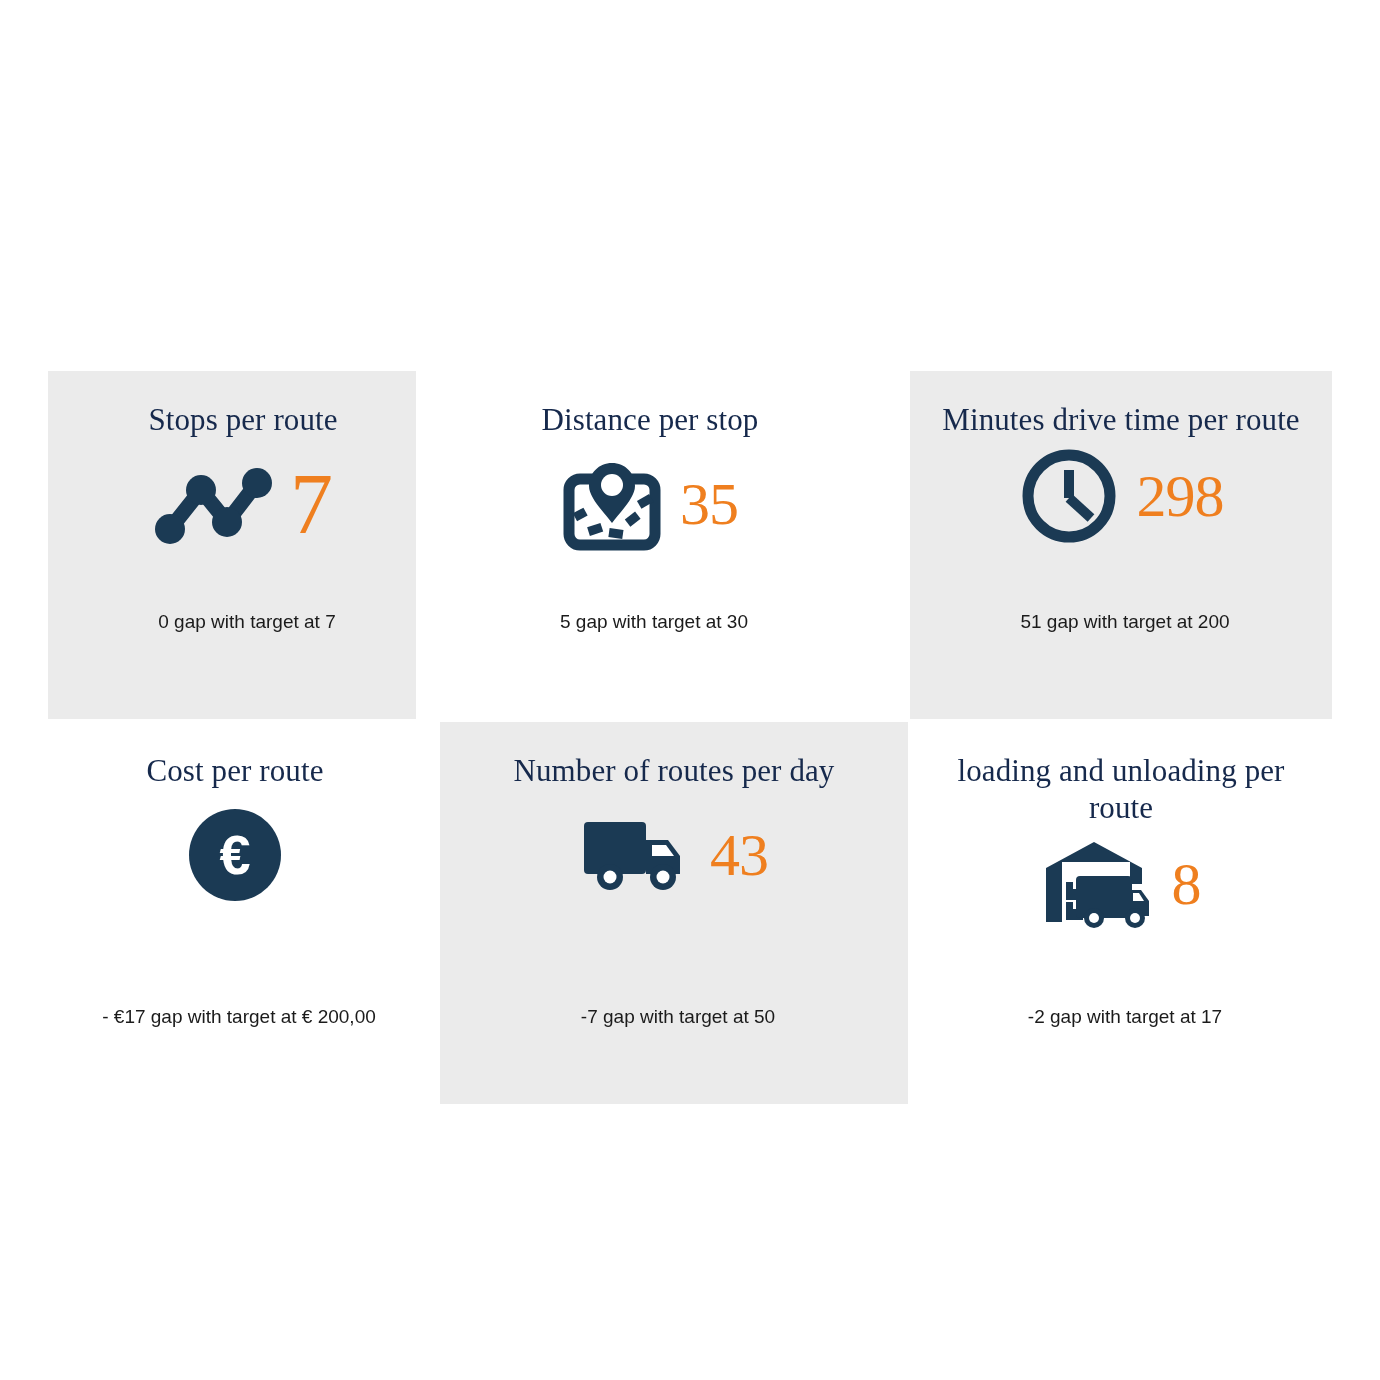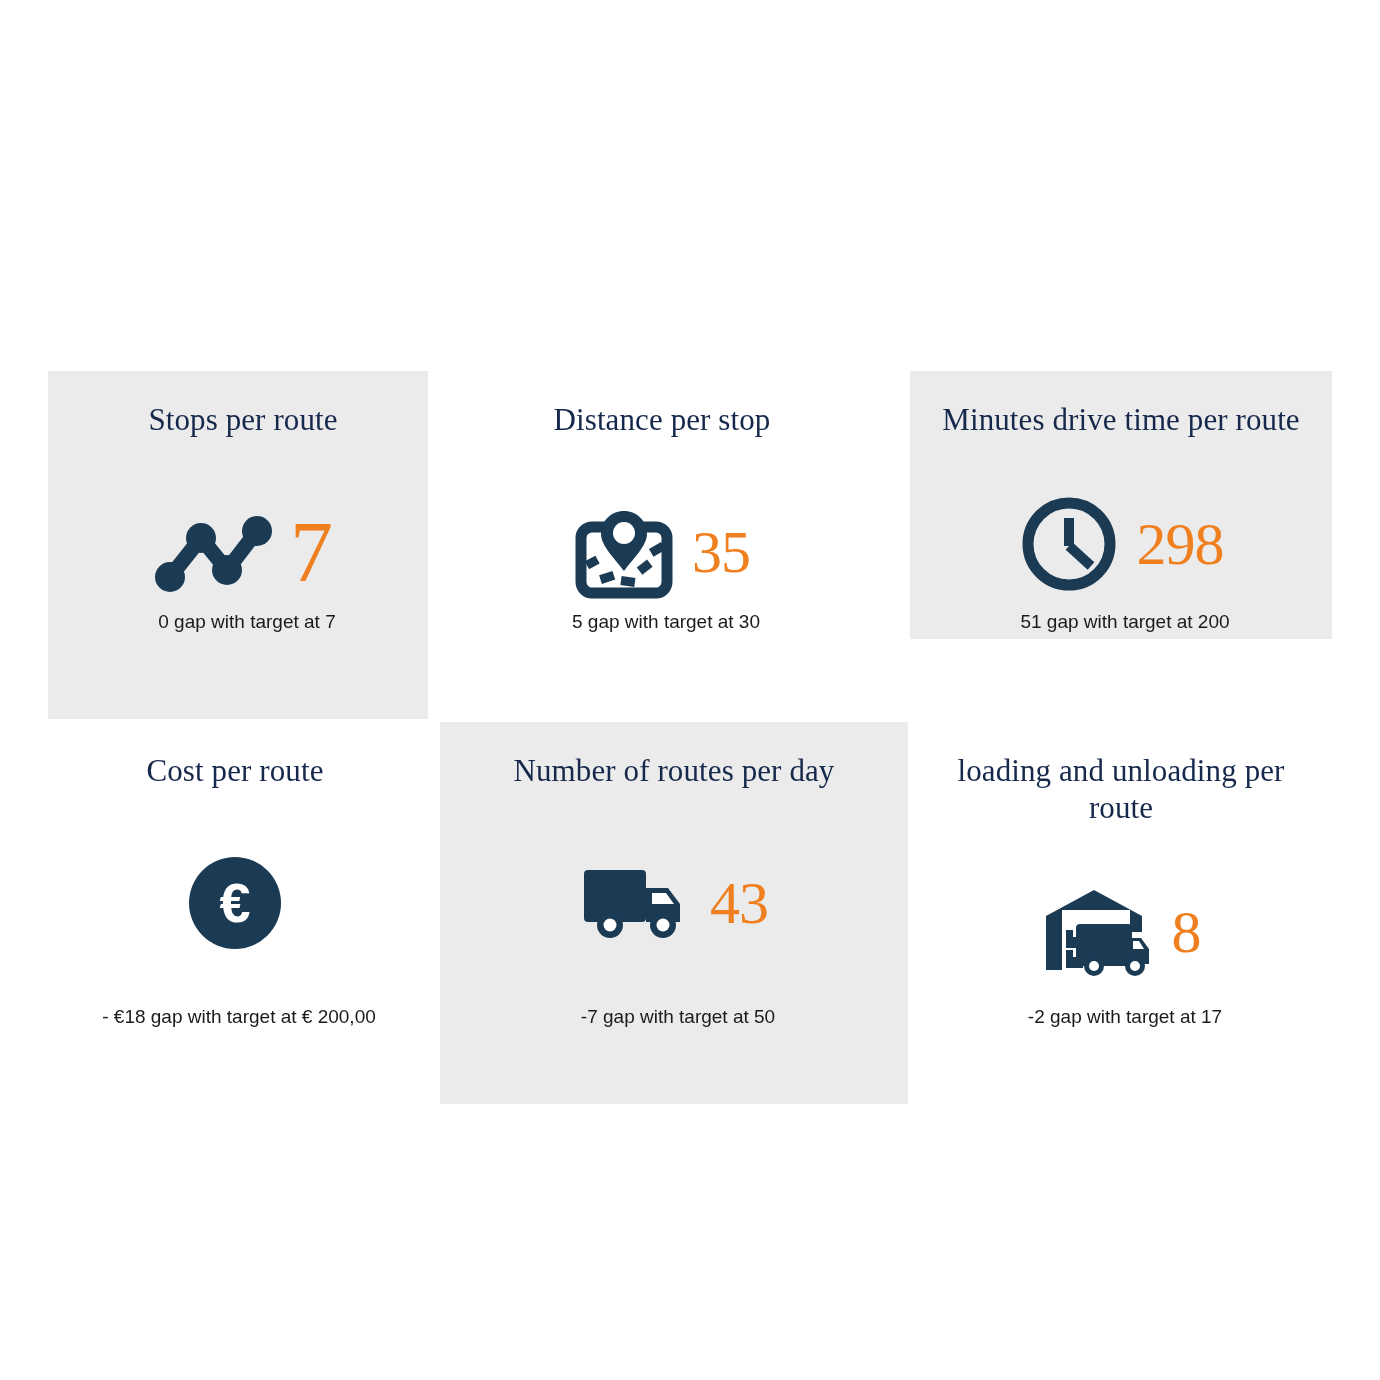--- a/index.html
+++ b/index.html
@@ -22,21 +22,20 @@
   }
 
   
   .kpi-card {
     position: absolute;
     box-sizing: border-box;
     display: flex;
     flex-direction: column;
     align-items: center;
     padding-top: 30px;
-    gap: 48px;
   }
   .kpi-card.shaded { background: #ebebeb; }
   .kpi-card.plain  { background: #ffffff; }
 
   .kpi-title {
     font-family: "Liberation Serif", serif;
     font-size: 31px;
     line-height: 1.2;
     color: #16294c;
     text-align: center;
@@ -77,22 +76,22 @@
     font-family: "Liberation Sans", sans-serif;
     font-size: 19px;
     color: #1b1b1b;
     text-align: center;
     white-space: nowrap;
   }
 
   
   
   #card-stops-per-route      { left: 48px;  top: 371px;  width: 390px; height: 348px; }
-  #card-distance-per-stop    { left: 428px; top: 371px;  width: 468px; height: 348px; align-items: center; }
-  #card-minutes-drive-time   { left: 910px; top: 371px;  width: 422px; height: 268px; }
+  #card-distance-per-stop    { left: 416px; top: 371px;  width: 468px; height: 348px; align-items: center; }
+  #card-minutes-drive-time   { left: 910px; top: 371px;  width: 422px; height: 348px; }
   
   #card-cost-per-route       { left: 40px;  top: 722px;  width: 390px; height: 346px; }
   #card-routes-per-day       { left: 440px; top: 722px;  width: 468px; height: 382px; }
   #card-loading-unloading    { left: 910px; top: 722px;  width: 422px; height: 346px; }
 
   
   .kpi-gap-wrap {
     position: absolute;
     left: 0;
     right: 0;
@@ -189,21 +188,21 @@
     <div class="kpi-title">Cost per route</div>
     <div class="kpi-middle">
       <span class="kpi-icon">
         <svg width="100" height="100" viewBox="0 0 100 100">
           <circle cx="50" cy="50" r="46" fill="#1b3a54"></circle>
           <text x="50" y="69" text-anchor="middle" font-family="Liberation Sans, sans-serif" font-size="56" font-weight="bold" fill="#ffffff">€</text>
         </svg>
       </span>
     </div>
     <div class="kpi-gap-wrap">
-      <span class="kpi-gap">- €18 gap with target at € 200,00</span>
+      <span class="kpi-gap">- €17 gap with target at € 200,00</span>
     </div>
   </div>
 
   <div class="kpi-card shaded" id="card-routes-per-day">
     <div class="kpi-title">Number of routes per day</div>
     <div class="kpi-middle">
       <span class="kpi-icon">
         <svg width="112" height="82" viewBox="0 0 112 82">
 
           <rect x="4" y="8" width="62" height="52" rx="4" fill="#1b3a54"></rect>

